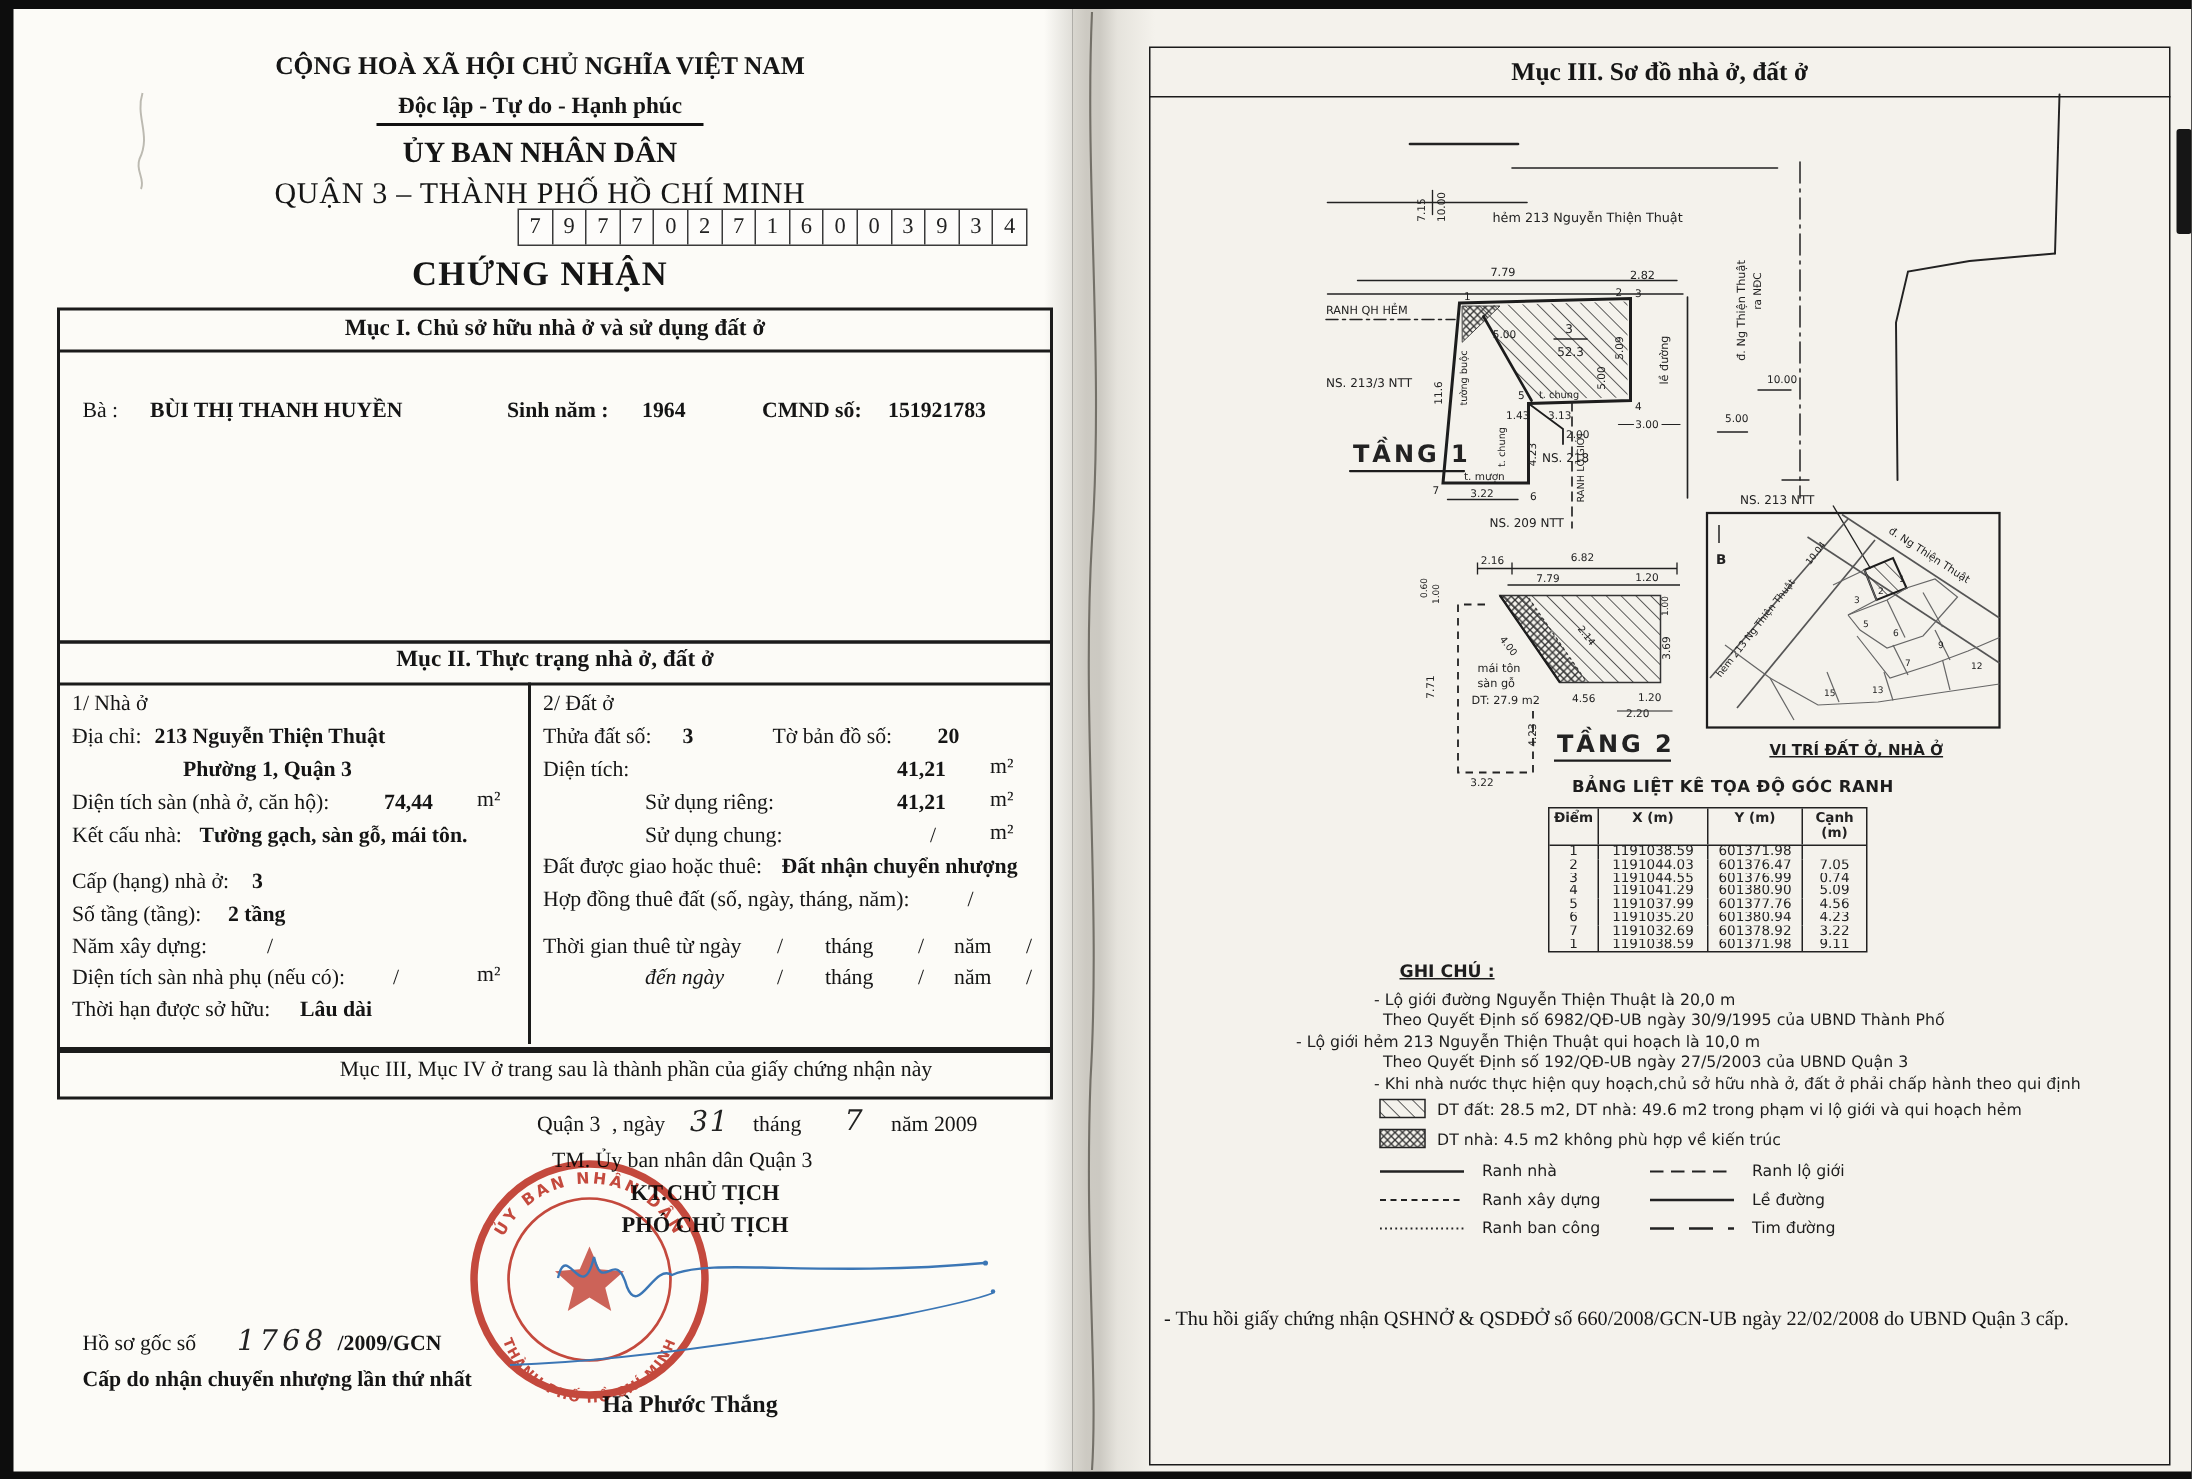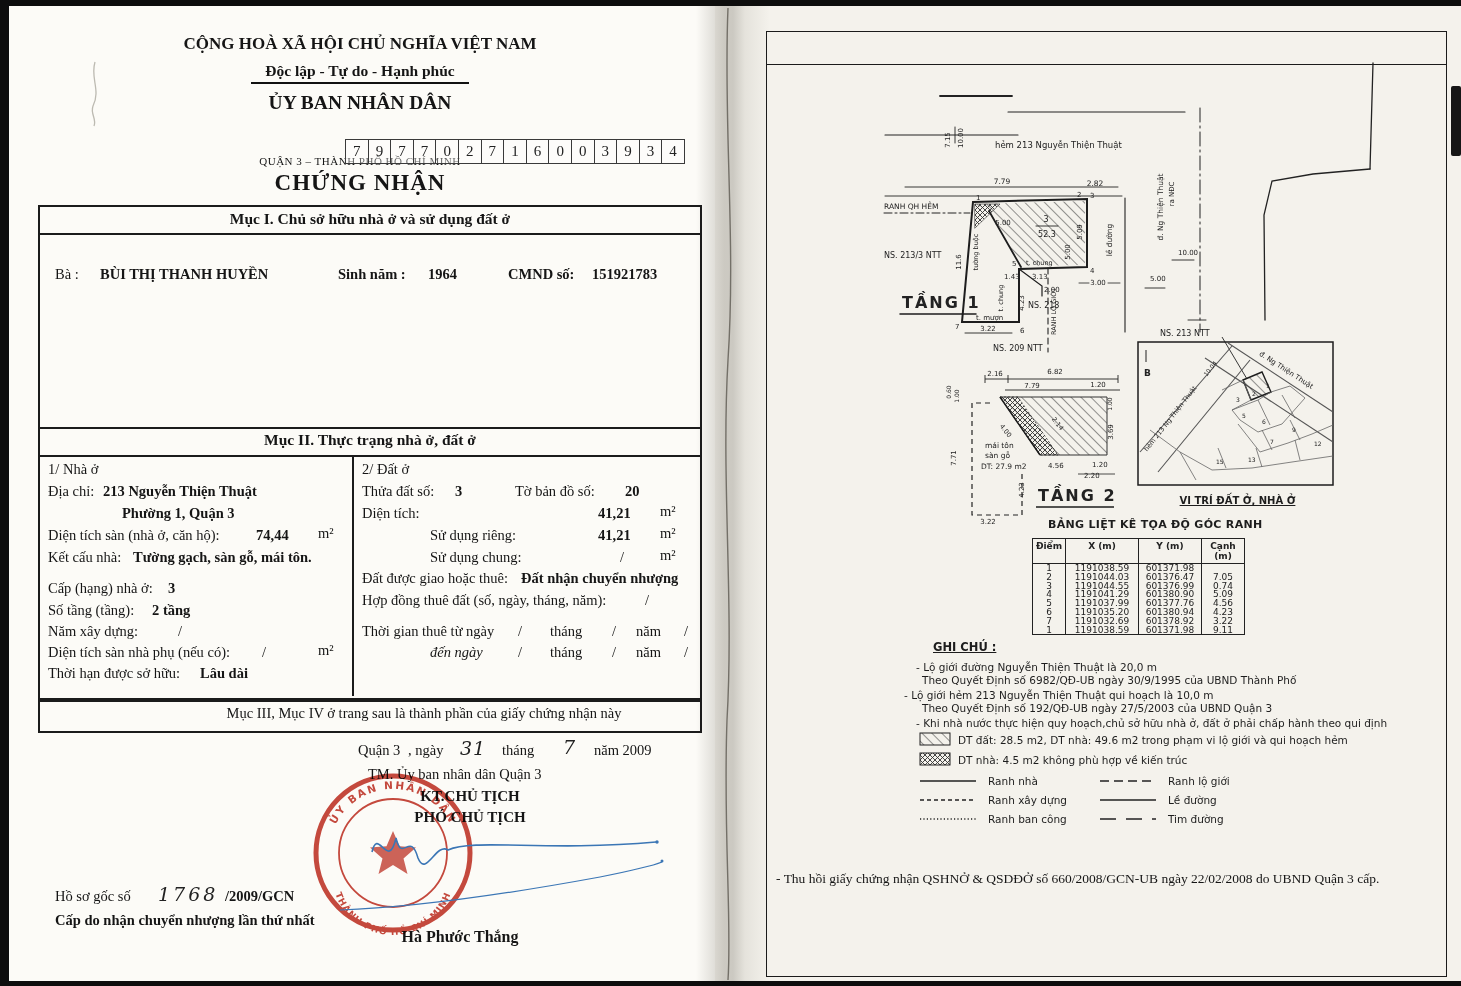--- a/index.html
+++ b/index.html
@@ -44,21 +44,21 @@
   <div class="page page-left"></div>
   <div class="page page-right"></div>
   <div class="spine"></div>
   <div class="edge-streak"></div>
 
   <div class="t b ctr" style="left:120px;top:34px;width:480px;font-size:17px;">CỘNG HOÀ XÃ HỘI CHỦ NGHĨA VIỆT NAM</div>
   <div class="motto-wrap">
     <span class="motto-inner t b" style="position:static;font-size:15.5px;">Độc lập - Tự do - Hạnh phúc</span>
   </div>
   <div class="t b ctr" style="left:120px;top:92px;width:480px;font-size:19.5px;">ỦY BAN NHÂN DÂN</div>
-  <div class="t ctr" style="left:120px;top:118px;width:480px;font-size:11px;letter-spacing:.5px;margin-top:37px;">QUẬN 3 – THÀNH PHỐ HỒ CHÍ MINH</div>
+  <div class="t ctr" style="left:120px;top:118px;width:480px;font-size:20px;letter-spacing:.5px;">QUẬN 3 – THÀNH PHỐ HỒ CHÍ MINH</div>
 
   <div class="serial">
     <span>7</span>
     <span>9</span>
     <span>7</span>
     <span>7</span>
     <span>0</span>
     <span>2</span>
     <span>7</span>
     <span>1</span>
@@ -153,20 +153,21 @@
   <div class="t b ctr" style="left:380px;top:788px;width:180px;font-size:15px;">KT.CHỦ TỊCH</div>
   <div class="t b ctr" style="left:380px;top:809px;width:180px;font-size:15px;">PHÓ CHỦ TỊCH</div>
 
   <div class="t" style="left:55px;top:888px;">Hồ sơ gốc số</div>
   <div class="t hand" style="left:158px;top:883px;letter-spacing:3px;">1768</div>
   <div class="t b" style="left:225px;top:888px;">/2009/GCN</div>
   <div class="t b" style="left:55px;top:912px;">Cấp do nhận chuyển nhượng lần thứ nhất</div>
   <div class="t b ctr" style="left:340px;top:928px;width:240px;font-size:16px;">Hà Phước Thắng</div>
 
   <div class="frame" style="left:766px;top:31px;width:679px;height:944px;border-width:1.5px;"></div>
+  <div class="t b ctr" style="left:766px;top:38px;width:681px;font-size:17px;">Mục III. Sơ đồ nhà ở, đất ở</div>
   <div class="hline" style="left:766px;top:64px;width:681px;border-top-width:1.5px;"></div>
 
   <div class="g b" style="left:1048px;top:518px;font-size:11px;letter-spacing:.3px;">BẢNG LIỆT KÊ TỌA ĐỘ GÓC RANH</div>
   <div class="ctable">
     <div class="crow chead">
       <span class="c1">Điểm</span>
       <span class="c2">X (m)</span>
       <span class="c3">Y (m)</span>
       <span class="c4">Cạnh (m)</span>
     </div>
@@ -218,21 +219,21 @@
           <span class="c2">1191038.59</span>
           <span class="c3">601371.98</span>
           <span class="c4">9.11</span>
         </div>
     </div>
   </div>
 
   <div class="g b" style="left:903px;top:640px;font-size:11.5px;text-decoration:underline;margin-left:30px;">GHI CHÚ :</div>
   <div class="g" style="left:916px;top:661px;">- Lộ giới đường Nguyễn Thiện Thuật là 20,0 m</div>
   <div class="g" style="left:922px;top:674px;">Theo Quyết Định số 6982/QĐ-UB ngày 30/9/1995 của UBND Thành Phố</div>
-  <div class="g" style="left:904px;top:689px;text-align:right;">- Lộ giới hẻm 213 Nguyễn Thiện Thuật qui hoạch là 10,0 m</div>
+  <div class="g" style="left:864px;top:689px;text-align:right;">- Lộ giới hẻm 213 Nguyễn Thiện Thuật qui hoạch là 10,0 m</div>
   <div class="g" style="left:922px;top:702px;">Theo Quyết Định số 192/QĐ-UB ngày 27/5/2003 của UBND Quận 3</div>
   <div class="g" style="left:916px;top:717px;">- Khi nhà nước thực hiện quy hoạch,chủ sở hữu nhà ở, đất ở phải chấp hành theo qui định</div>
   <div class="g" style="left:958px;top:734px;">DT đất: 28.5 m2, DT nhà: 49.6 m2 trong phạm vi lộ giới và qui hoạch hẻm</div>
   <div class="g" style="left:958px;top:754px;">DT nhà: 4.5 m2 không phù hợp về kiến trúc</div>
 
   <div class="g" style="left:988px;top:775px;">Ranh nhà</div>
   <div class="g" style="left:988px;top:794px;">Ranh xây dựng</div>
   <div class="g" style="left:988px;top:813px;">Ranh ban công</div>
   <div class="g" style="left:1168px;top:775px;">Ranh lộ giới</div>
   <div class="g" style="left:1168px;top:794px;">Lề đường</div>

